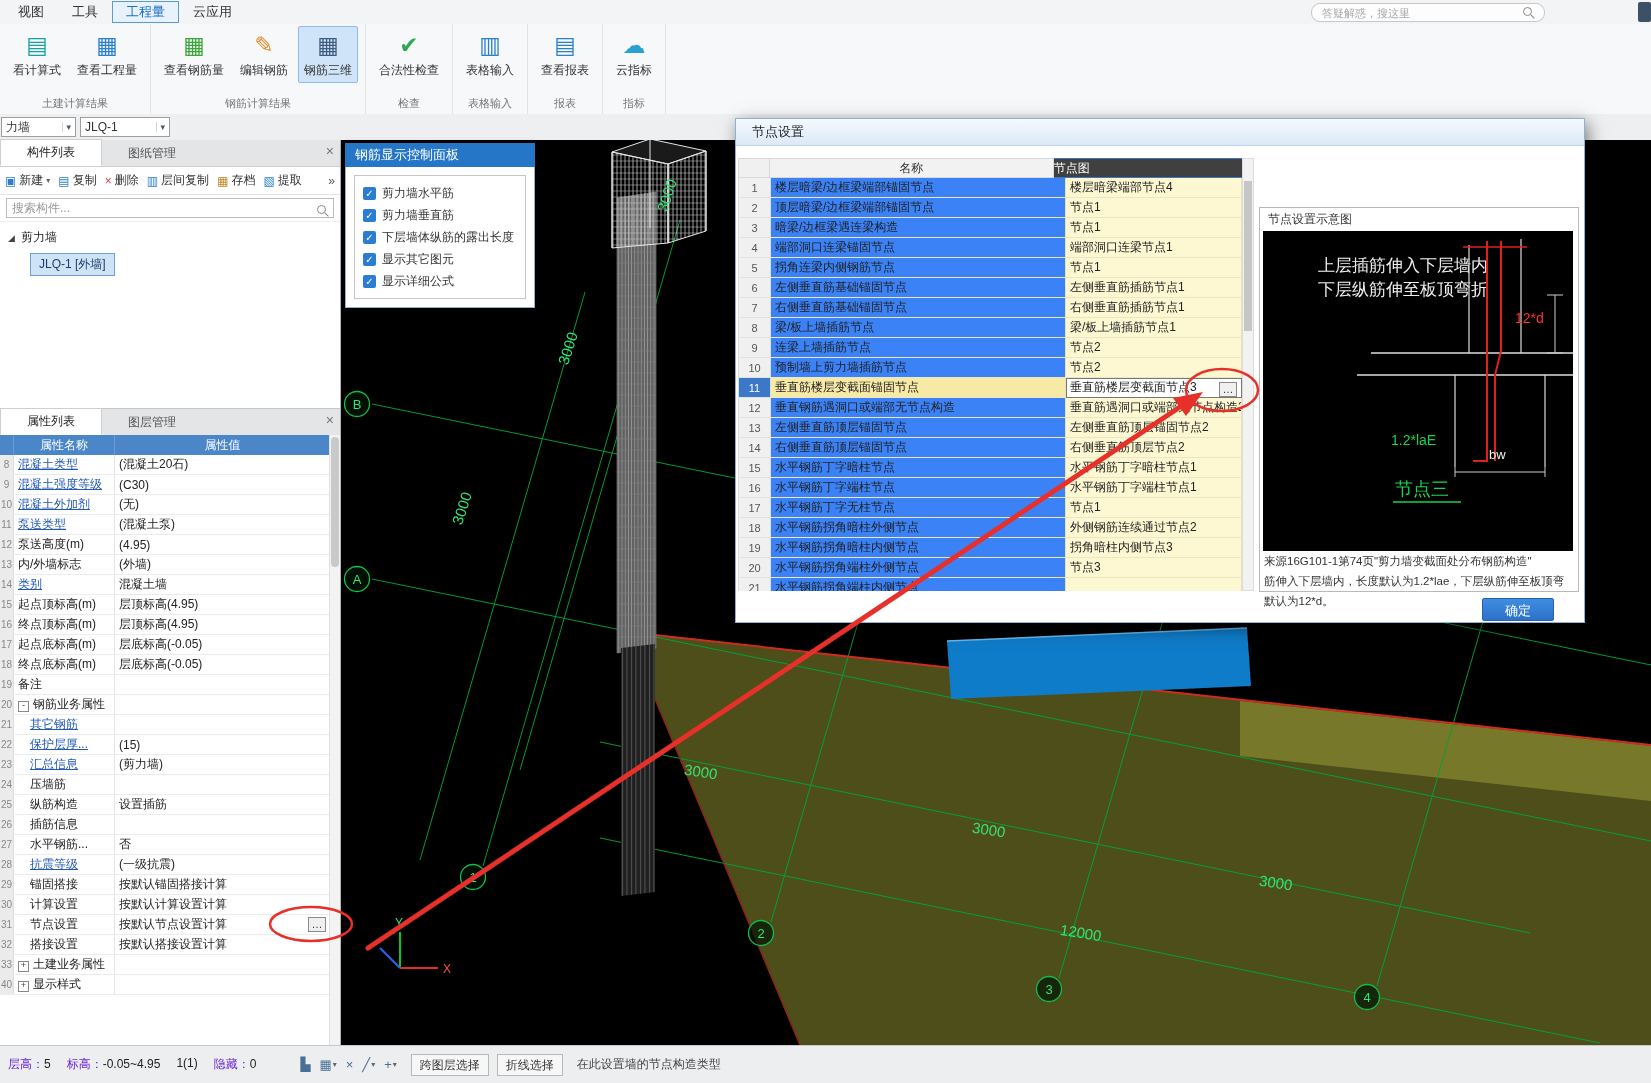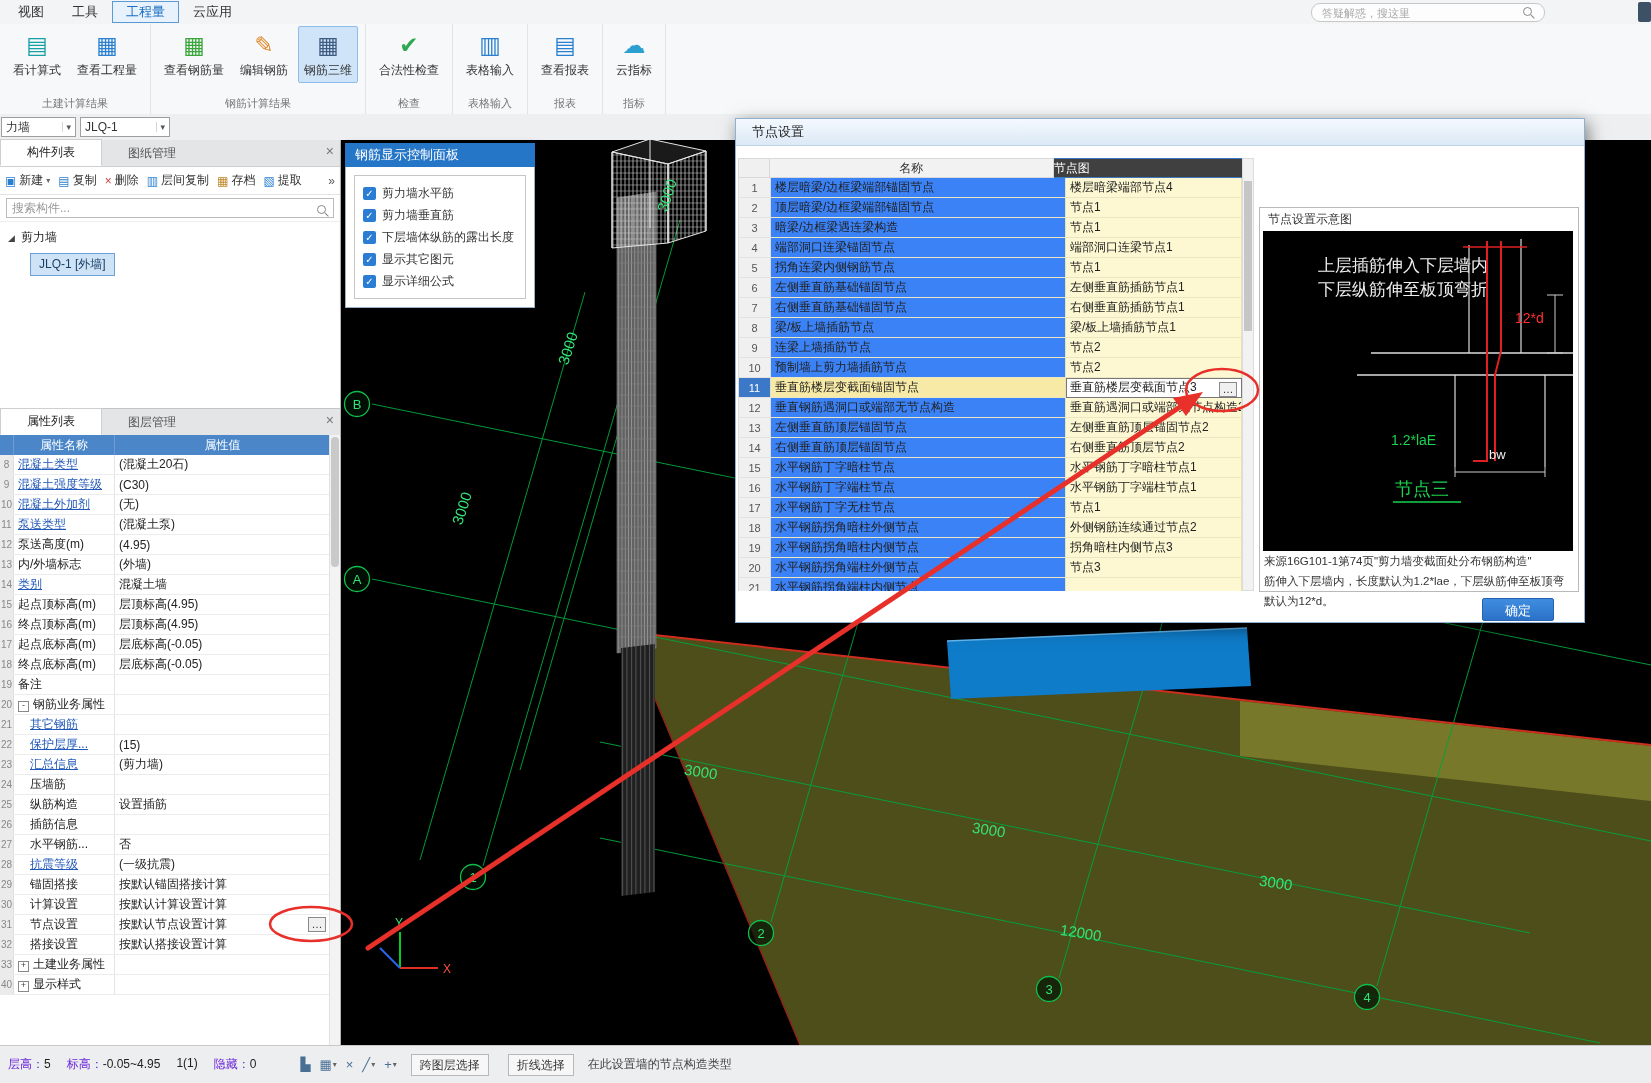--- a/index.html
+++ b/index.html
@@ -108,21 +108,21 @@
   #diagram-svg{width:310px;height:320px;display:block}
   .gb-source{font-size:11.5px;color:#333;line-height:14px;padding:3px 4px;white-space:nowrap;overflow:hidden}
   #dlg-ok{position:absolute;left:746px;top:452px;width:72px;height:23px;background:linear-gradient(#3f8de0,#2b72c8);color:#fff;font-size:13px;text-align:center;line-height:23px;border-radius:2px;border: 1px solid #2363b0;box-sizing:border-box}
   
   #statusbar{position:absolute;left:0;top:1045px;width:1651px;height:38px;background:#eceef0;border-top:1px solid #c8c8c8;display:flex;align-items:center;padding:0 8px;box-sizing:border-box}
   .sb-field{font-size:12px;color:#333;margin-right:16px;white-space:nowrap}
   .sb-lab{color:#6d28d9}.sb-val{color:#222}
   #sb-icons{display:flex;gap:9px;margin-left:28px;align-items:center}
   .sb-ic{font-size:13px;color:#4a6f94;display:inline-flex;align-items:center}
   .sb-ic .mini{font-size:8px;color:#666;margin-left:1px}
-  #sb-btns{display:flex;gap:19px;margin-left:14px}
+  #sb-btns{display:flex;gap:8px;margin-left:14px}
   .sb-btn{height:20px;line-height:20px;padding:0 8px;font-size:12px;color:#333;background:#f7f7f7;border:1px solid #b8b8b8;white-space:nowrap}
   #sb-hint{font-size:12px;color:#444;margin-left:14px;white-space:nowrap}
   
   #annot{position:absolute;left:0;top:0;width:1651px;height:1083px;z-index:60;pointer-events:none}
 </style>
 </head>
 <body>
 
 <div id="app">
 

